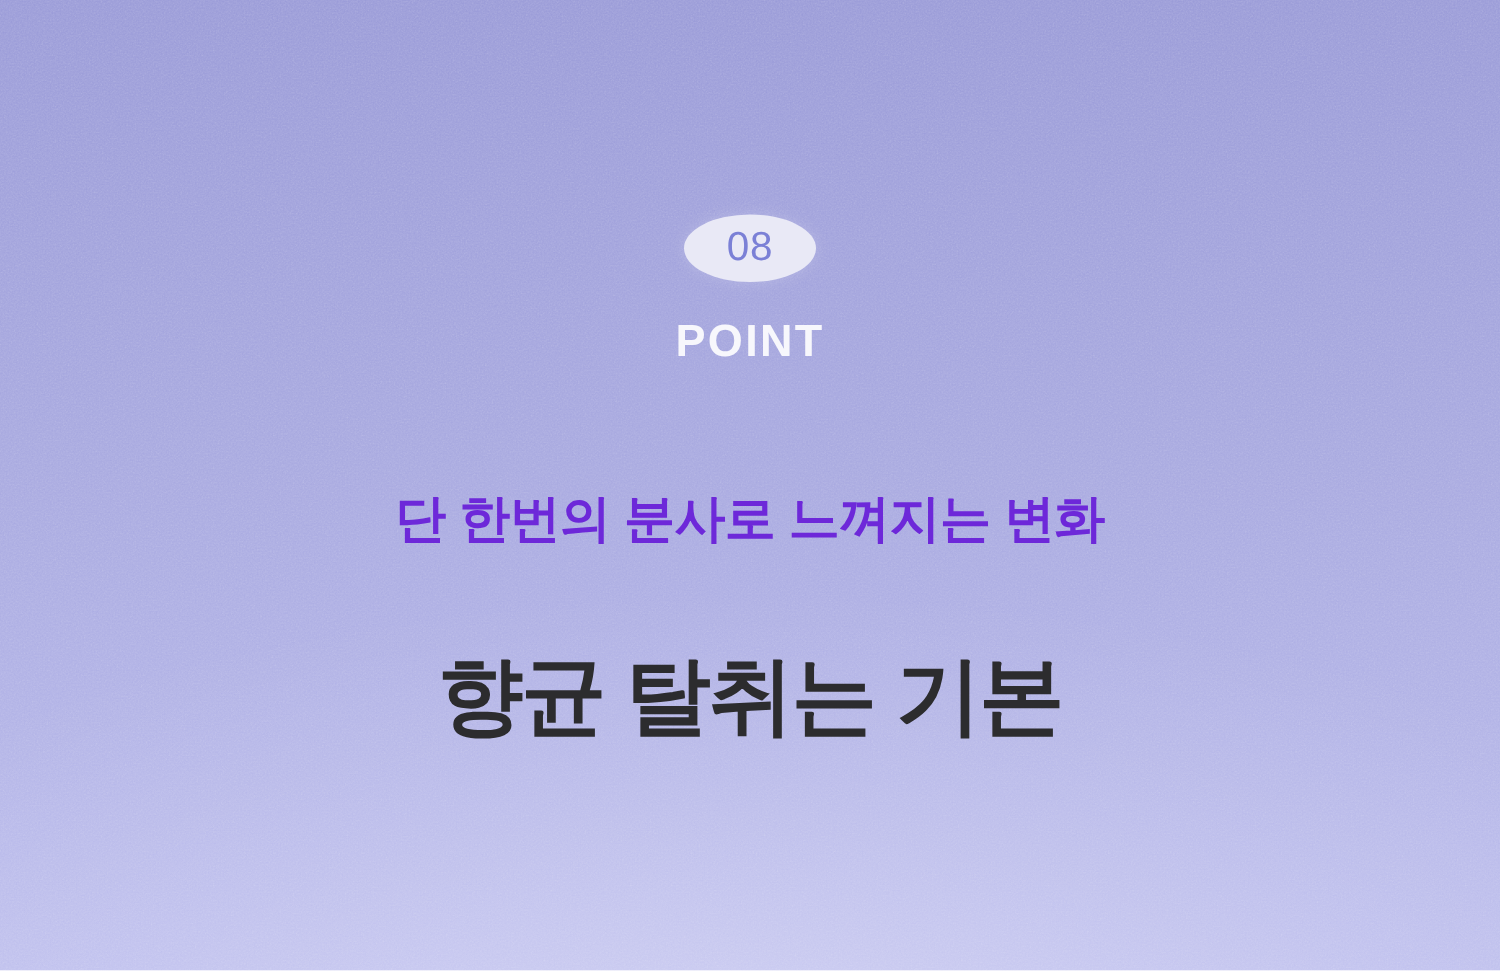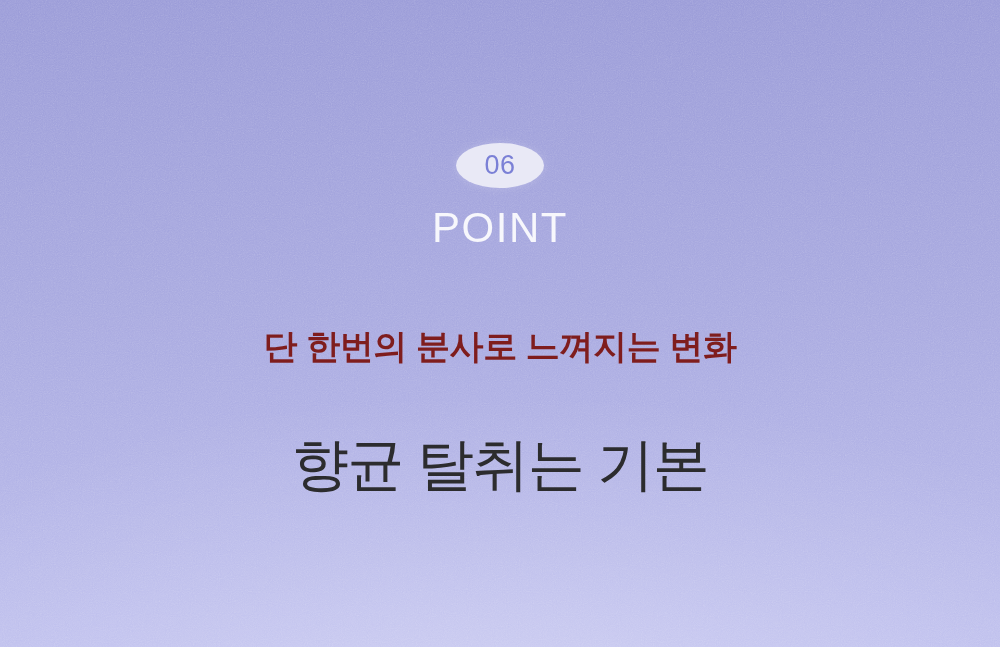--- a/index.html
+++ b/index.html
@@ -95,22 +95,22 @@
     font-family: "Liberation Sans", "DejaVu Sans", sans-serif;
   }
 
   
   #point-label {
     position: absolute;
     left: 0;
     right: 0;
     top: 206px;
     text-align: center;
-    font-size: 42px;
-    font-weight: 400;
+    font-size: 30px;
+    font-weight: 700;
     color: #f7f7fc;
     letter-spacing: 1.5px;
     line-height: 44px;
     font-family: "Liberation Sans", "DejaVu Sans", sans-serif;
   }
 
   
   #subtitle {
     position: absolute;
     left: 0;
@@ -130,21 +130,21 @@
     position: absolute;
     left: 0;
     right: 0;
     top: 422px;
     text-align: center;
   }
 
   .headline-line {
     display: block;
     font-size: 57px;
-    font-weight: 400;
+    font-weight: 700;
     color: #2c2c2e;
     letter-spacing: -1.6px;
     line-height: 84px;
     font-family: "Liberation Sans", "DejaVu Sans", sans-serif;
     white-space: nowrap;
   }
 </style>
 </head>
 <body>
 
@@ -164,26 +164,26 @@
     </defs>
     <rect width="1000" height="647" filter="url(#grainFilter)"></rect>
   </svg>
 
   <div id="sheen-layer"></div>
 
   <div id="content">
 
     <div id="badge-wrap">
       <div id="number-badge" style="background: rgb(233, 233, 246);">
-        <span id="badge-number" style="color: rgb(123, 128, 214);">06</span>
+        <span id="badge-number" style="color: rgb(123, 128, 214);">08</span>
       </div>
     </div>
 
     <div id="point-label" style="color: rgb(247, 247, 252);">POINT</div>
 
-    <div id="subtitle" style="color: #7f1d1d;">단 한번의 분사로 느껴지는 변화</div>
+    <div id="subtitle" style="color: #6d28d9;">단 한번의 분사로 느껴지는 변화</div>
 
     <div id="headline">
       <span class="headline-line" style="color: rgb(44, 44, 46);">향균 탈취는 기본</span>
     </div>
 
   </div>
 </div>
 
 </body></html>

